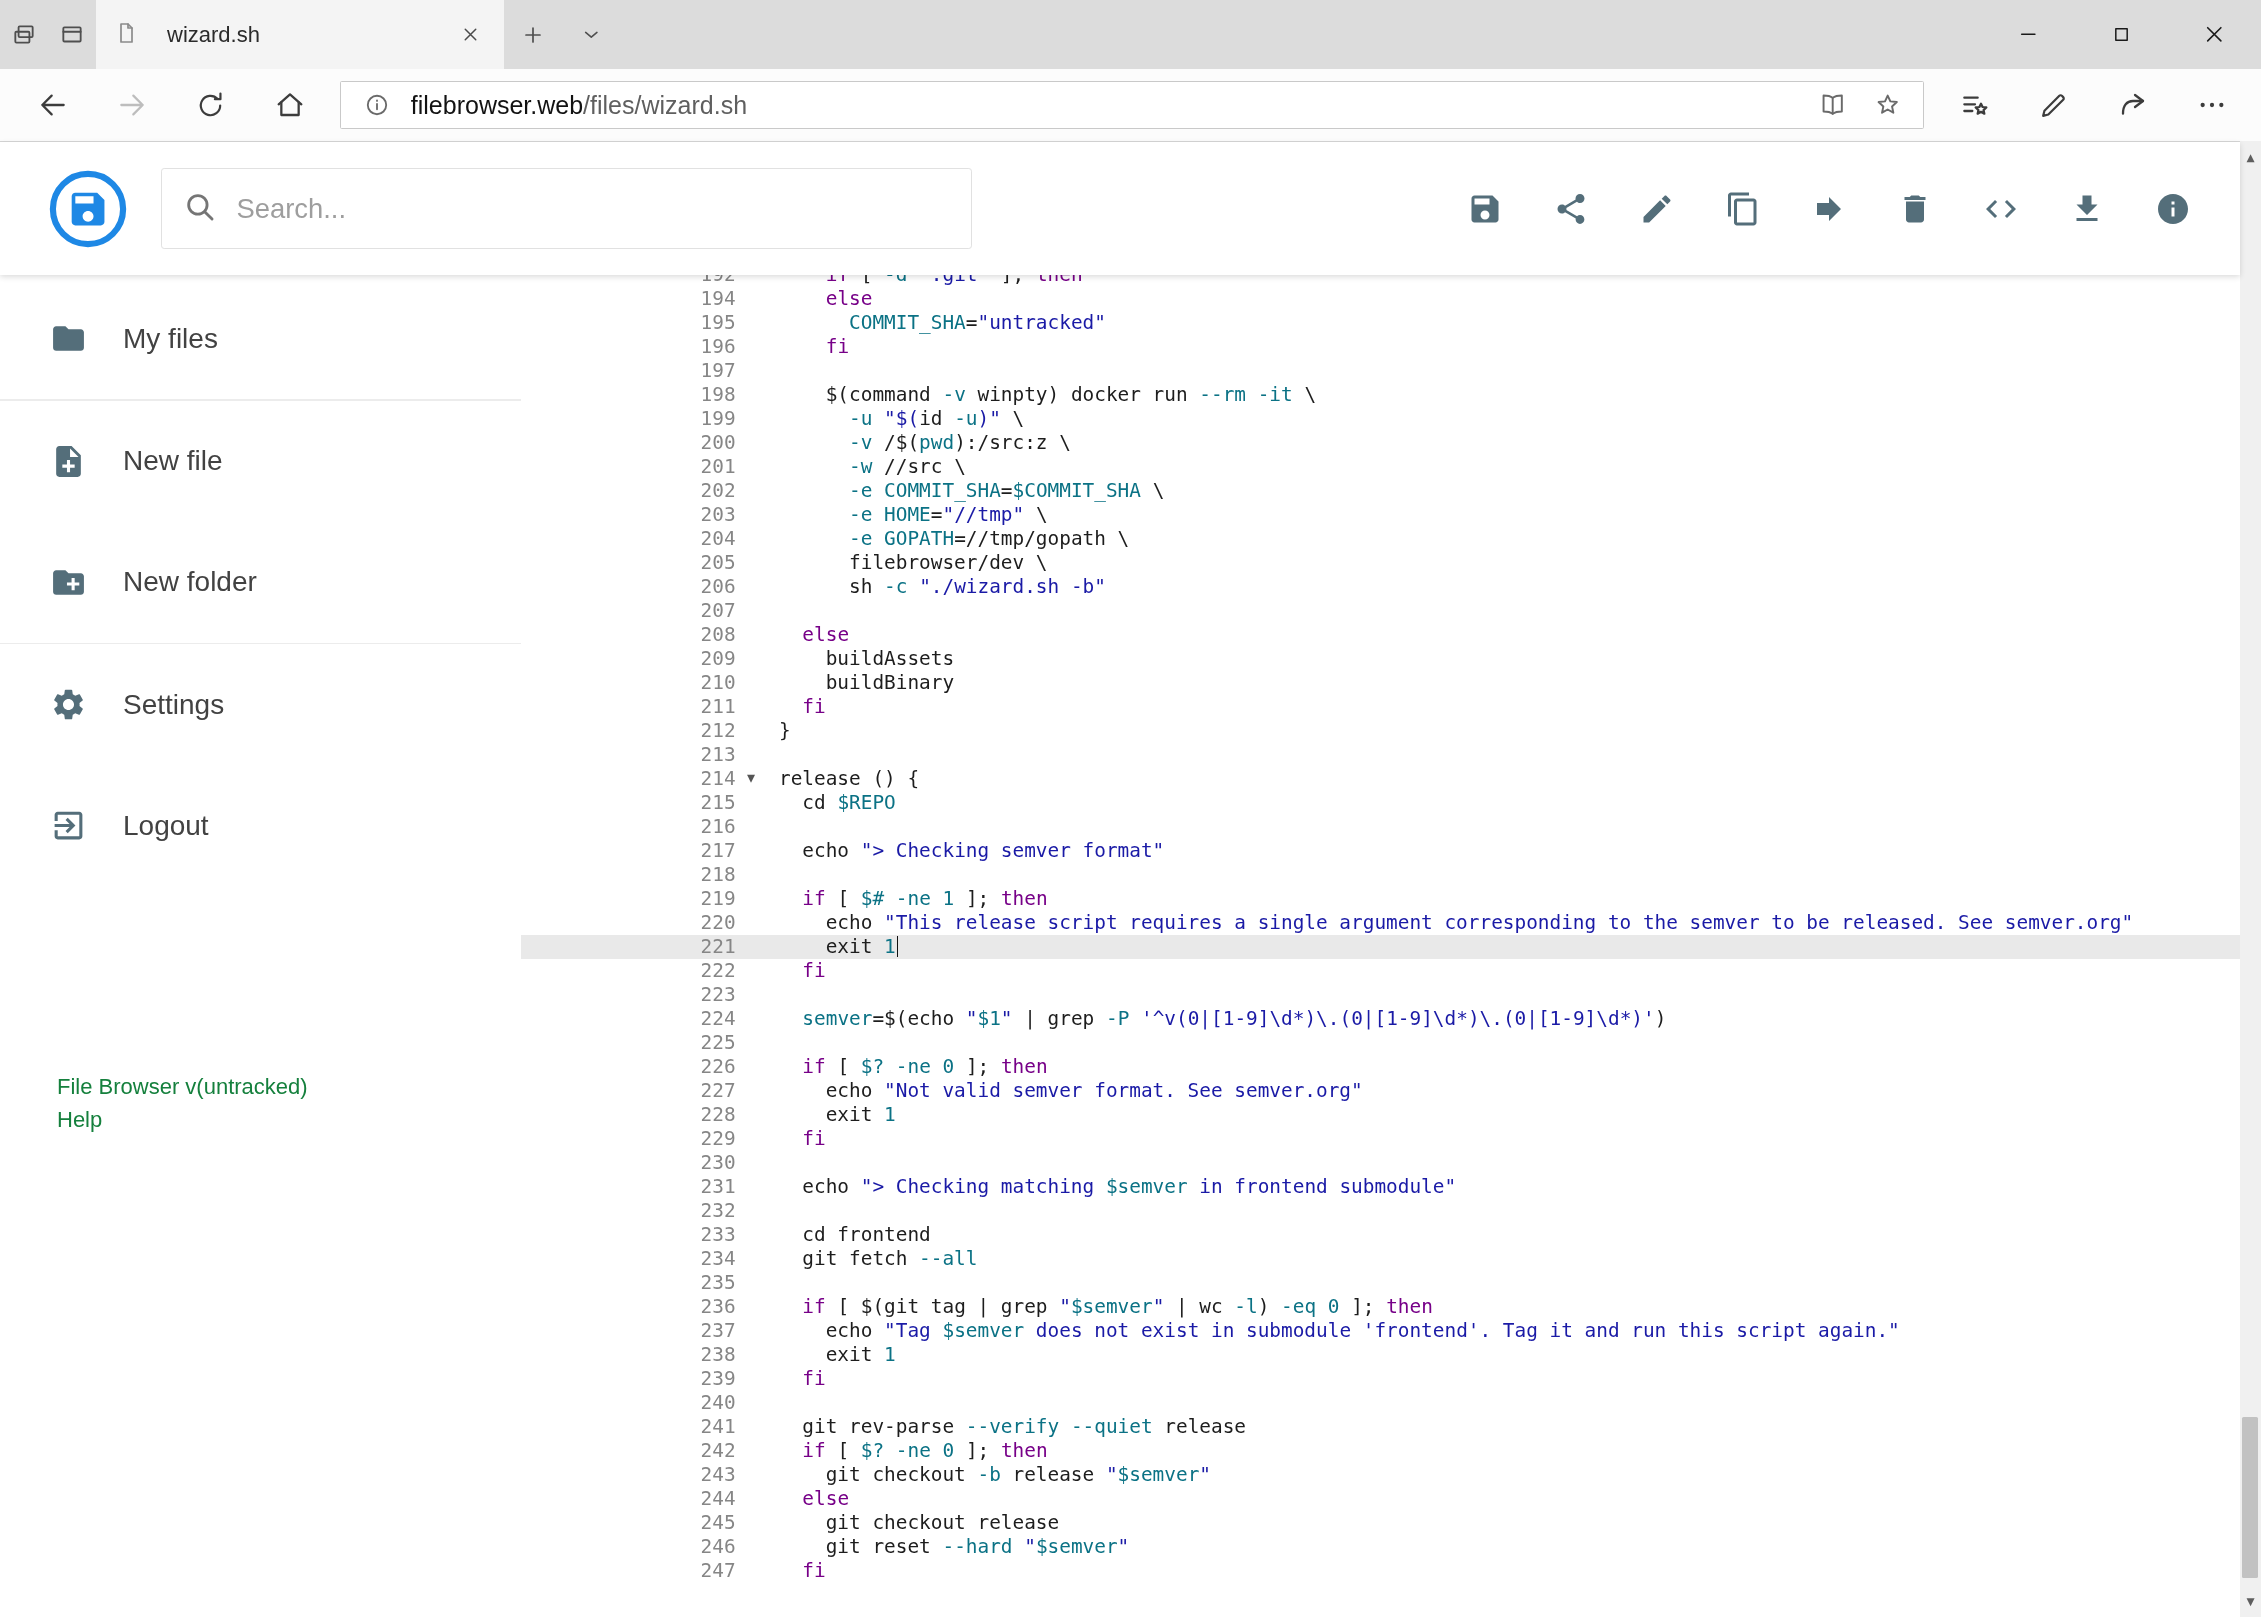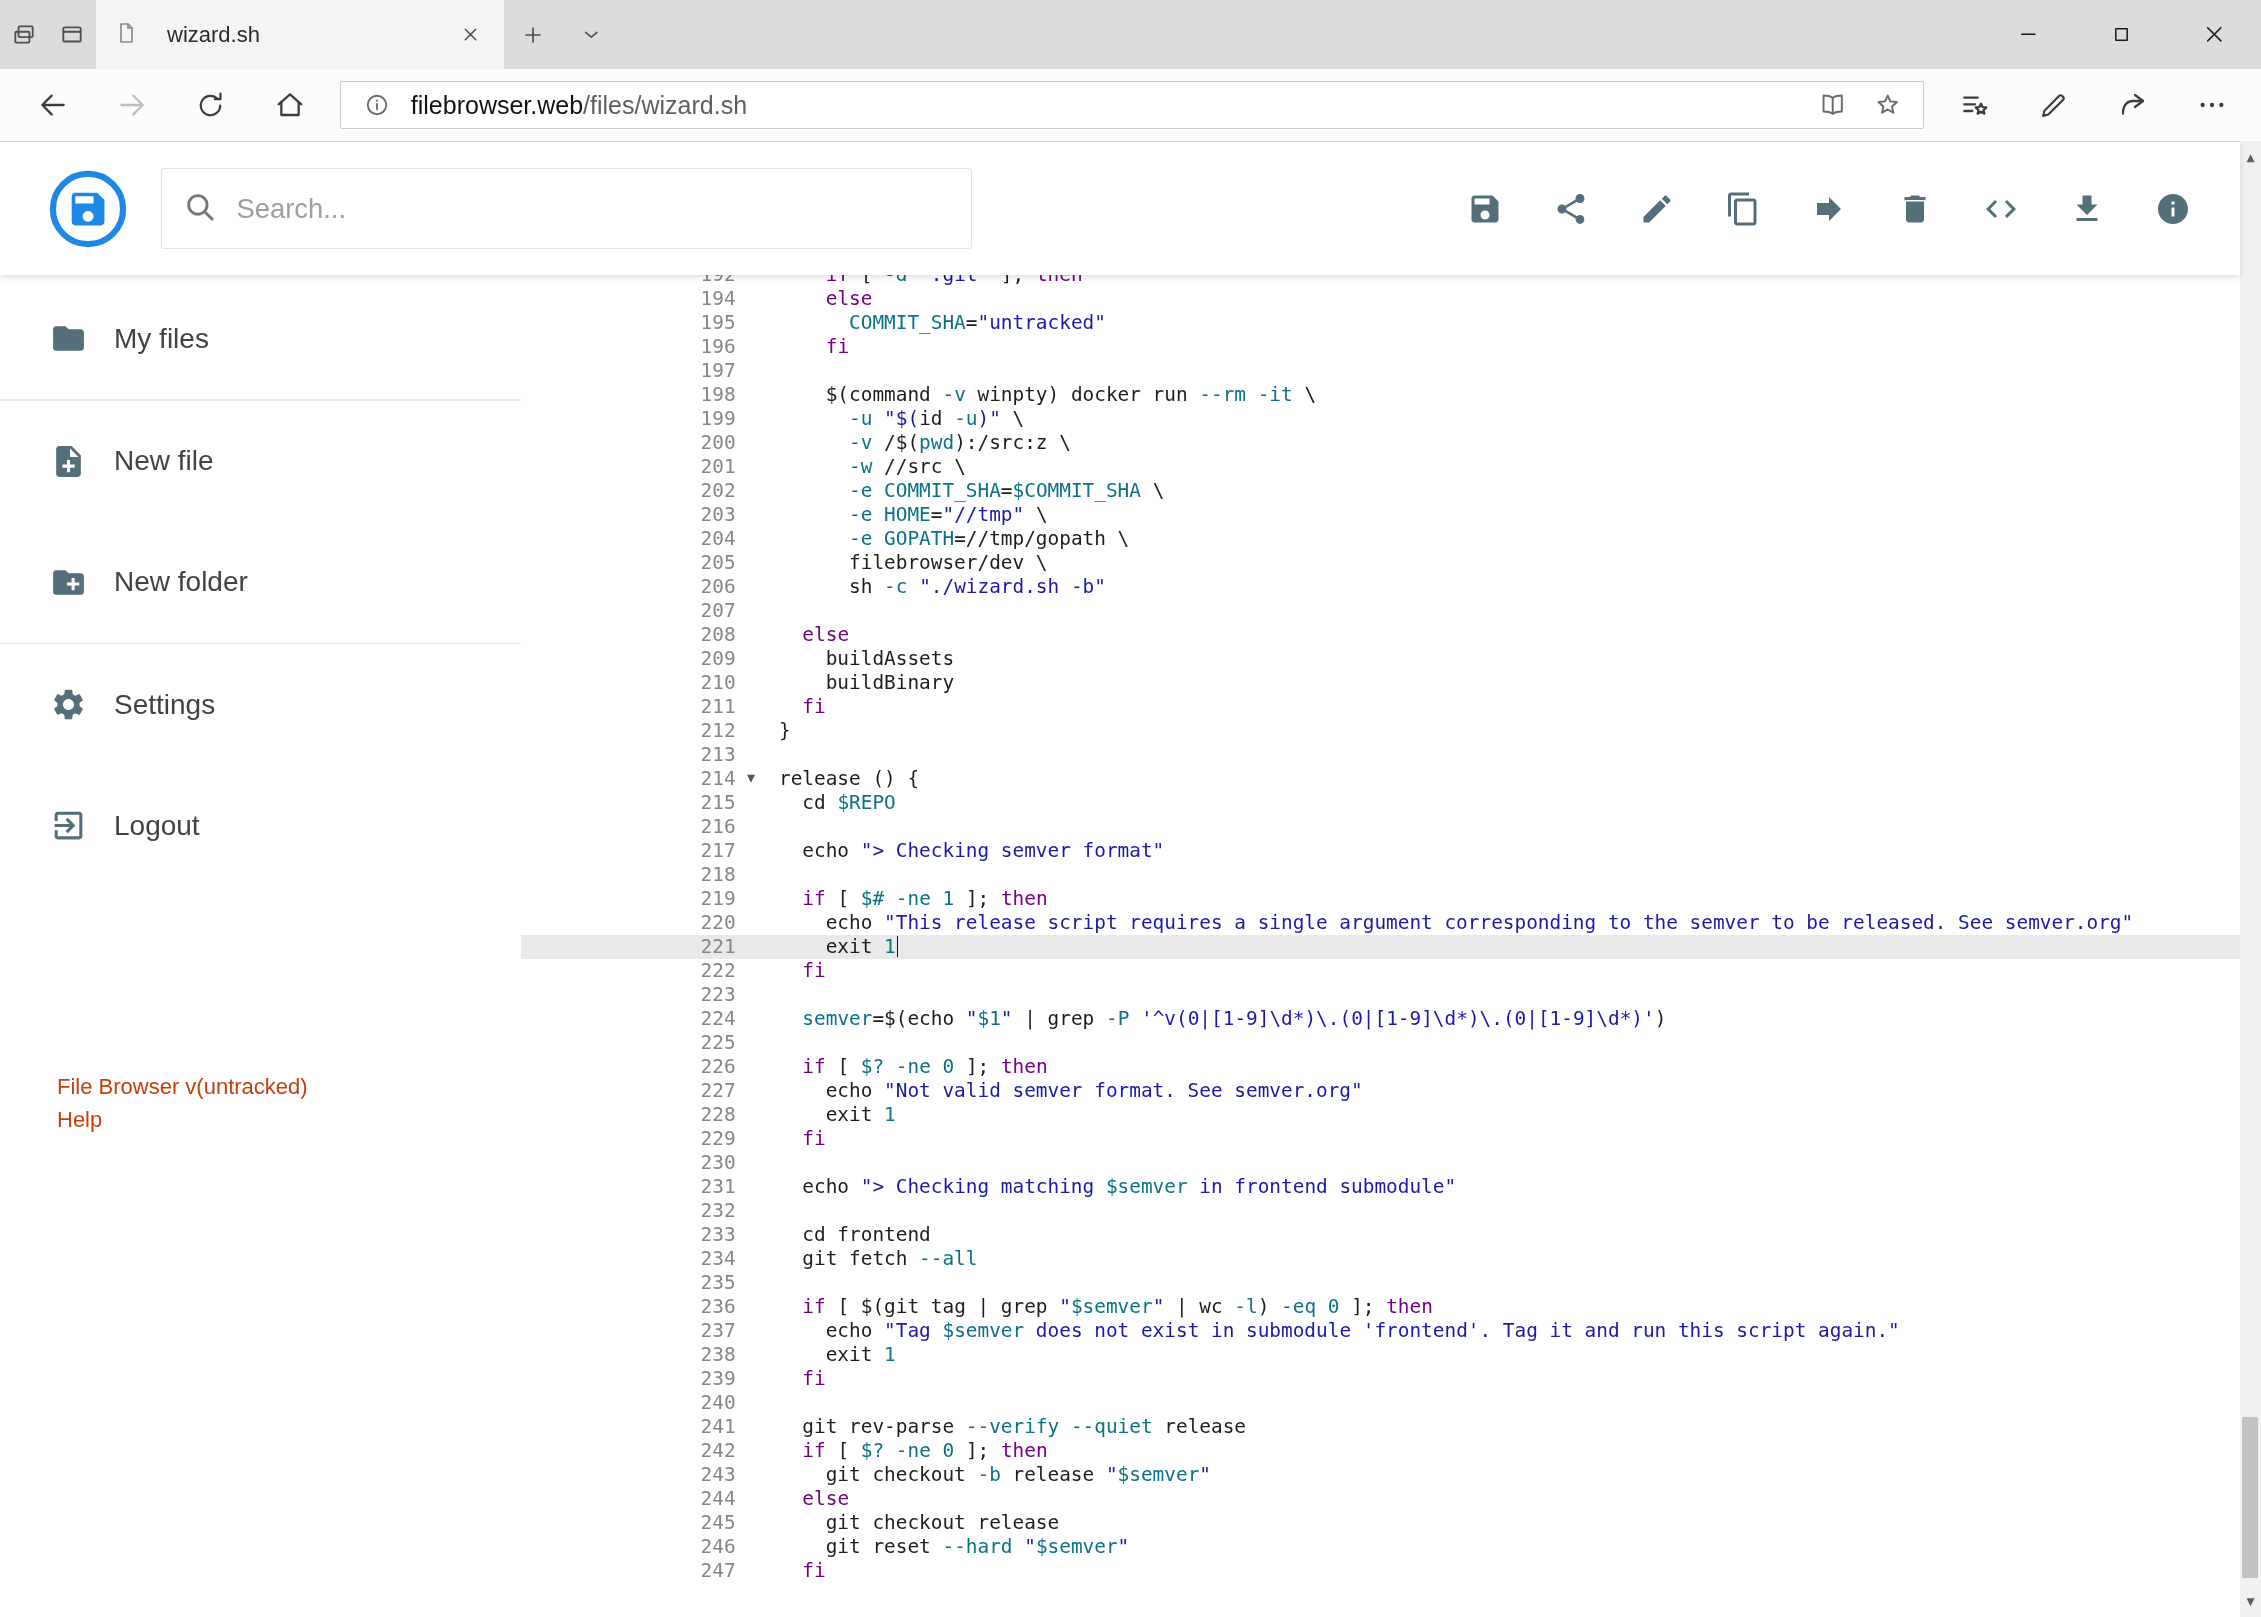--- a/index.html
+++ b/index.html
@@ -42,25 +42,25 @@
   .search input::placeholder { color:#9e9e9e; }
   .ah-spacer { flex:1; }
   .toolbar { display:flex; }
   .tool-btn { width:86px; height:89px; display:flex; align-items:center; justify-content:center; }
   .tool-btn svg { width:36px; height:36px; fill:var(--icon_gray,#546e7a); }
 
   .main { flex:1; display:flex; min-height:0; }
 
   
   .sidebar { width:521px; flex:none; background:#fff; padding-top:3.2px; }
-  .sb-item { height:121px; display:flex; align-items:center; gap:27px; padding-left:50px; width:100%; text-align:left; }
+  .sb-item { height:121px; display:flex; align-items:center; gap:36px; padding-left:50px; width:100%; text-align:left; }
   .sb-item svg { width:37px; height:37px; fill:var(--icon_gray,#546e7a); flex:none; }
   .sb-label { font-size:28px; color:#424242; }
   .sb-divider { height:1.6px; background:#ececec; }
-  .sb-footer { margin-top:184px; padding-left:57px; font-size:22px; color:#c2410c; line-height:33px; }
+  .sb-footer { margin-top:184px; padding-left:57px; font-size:22px; color:#15803d; line-height:33px; }
 
   
   .editor { flex:1; background:#fff; overflow:hidden; position:relative; }
   .lines { margin-top:-12px; }
   .crow { display:flex; height:24px; line-height:24px; white-space:pre;
           font-family:"DejaVu Sans Mono","Liberation Mono",monospace; font-size:19.4px; }
   .crow.active { background:var(--active_line_bg,#e9e9e9); }
   .ln { flex:none; width:234px; padding-right:19.4px; text-align:right; color:#868686; position:relative; }
   .fold { position:absolute; right:0; top:-0.8px; font-size:16px; color:#555;
           font-family:"DejaVu Sans",sans-serif; }

